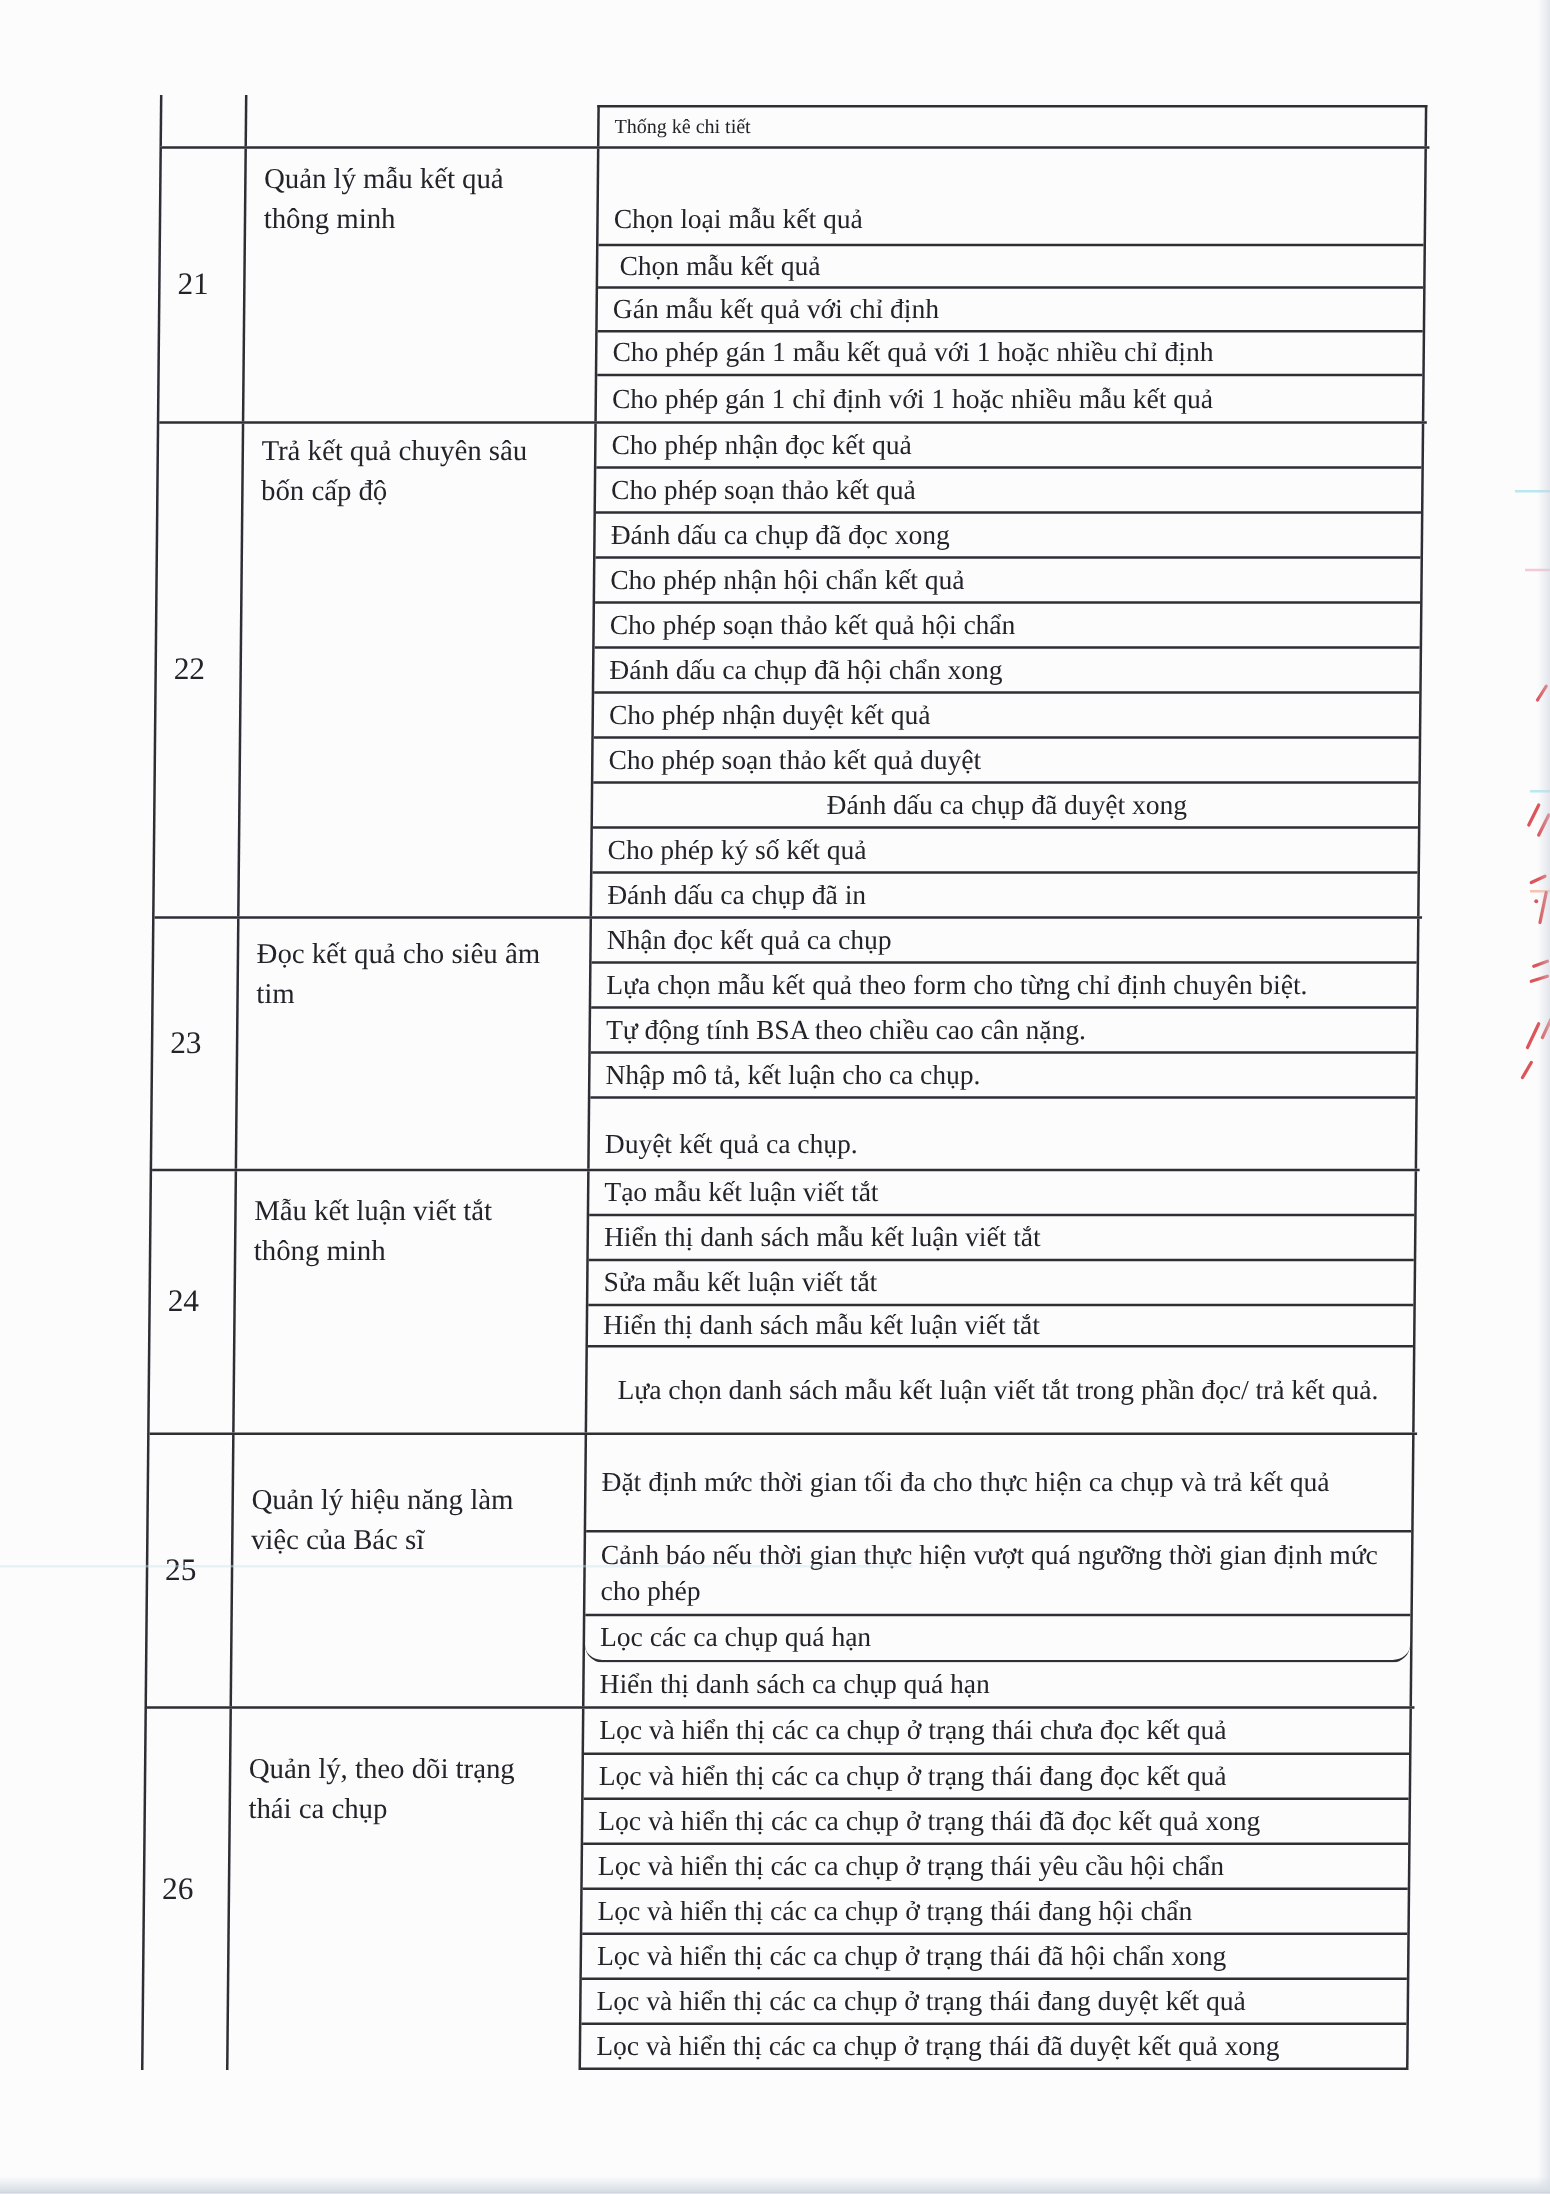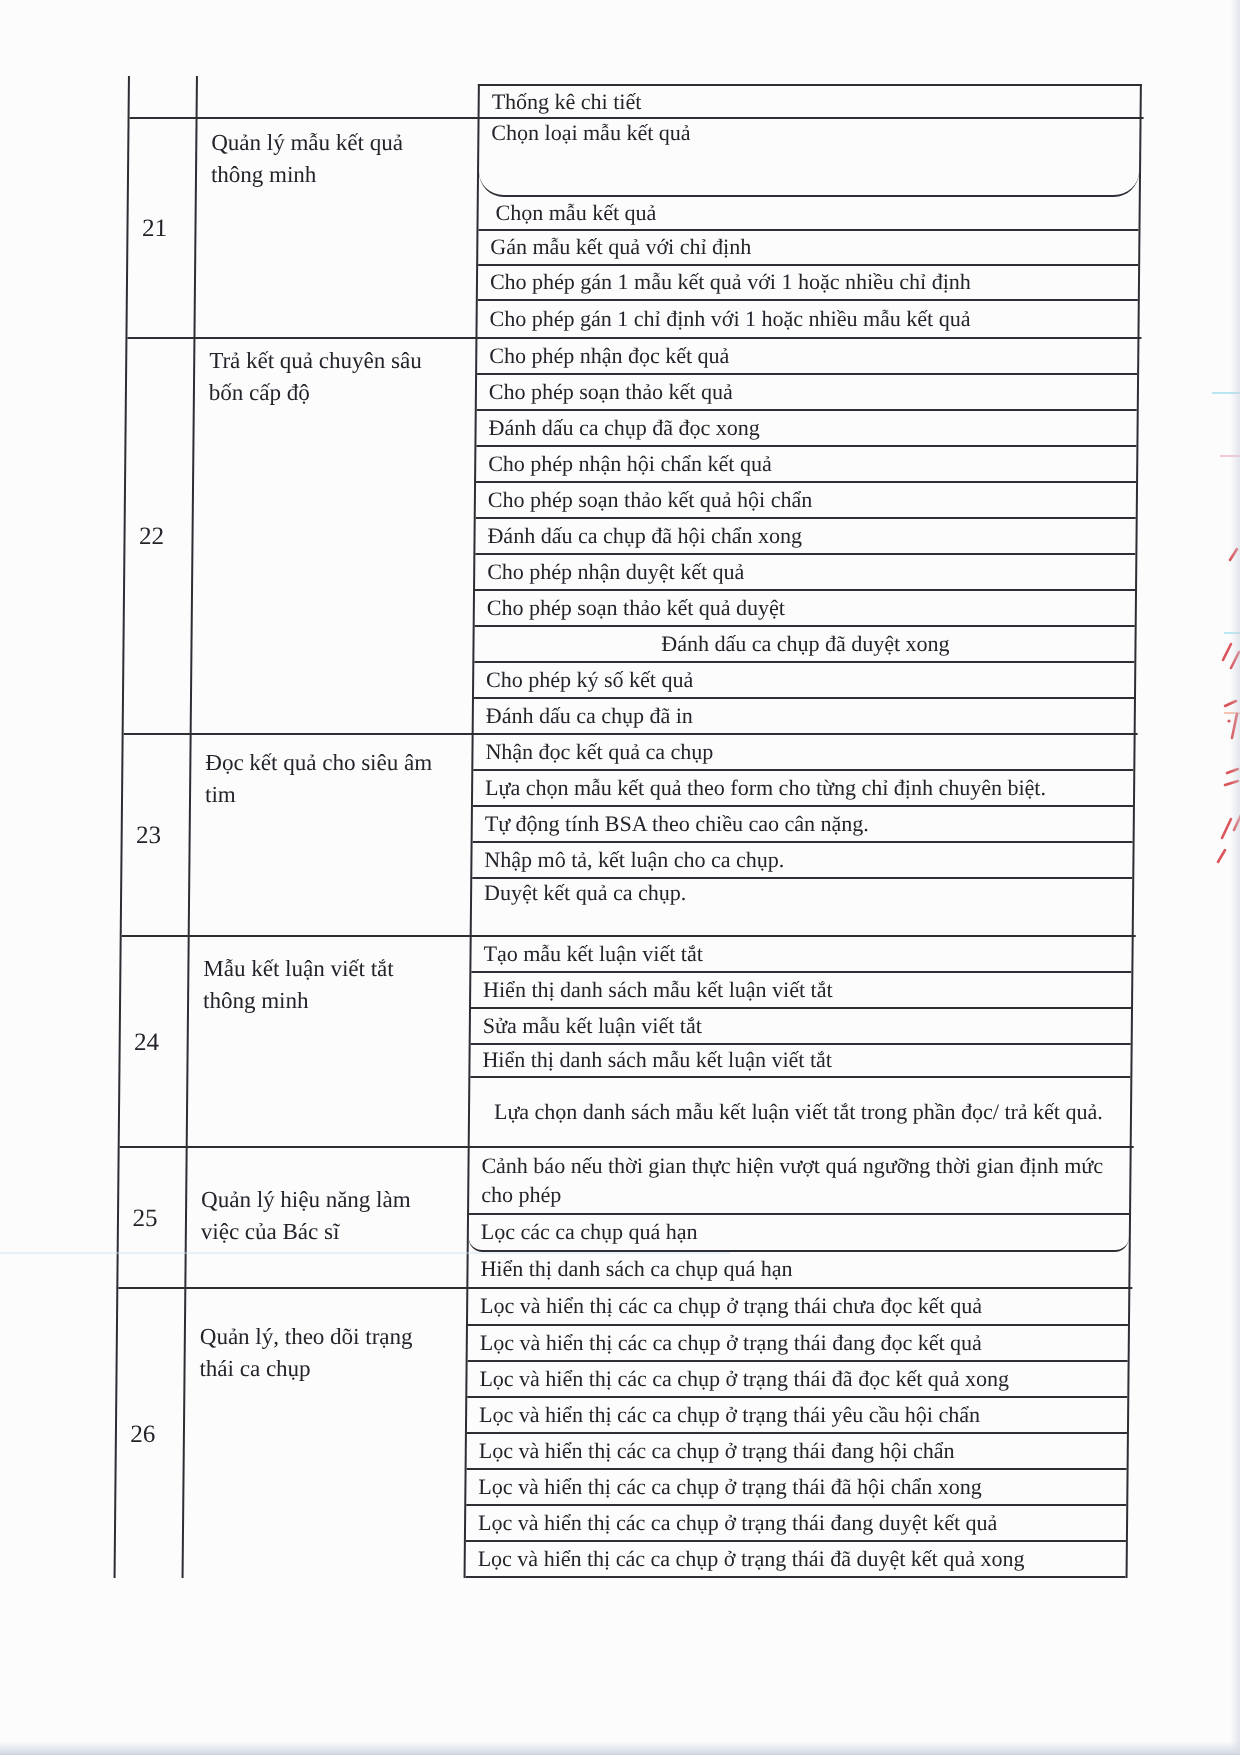--- a/index.html
+++ b/index.html
@@ -26,21 +26,21 @@
   .top-frag{position:relative;height:45px;}
   .top-frag .vline{position:absolute;top:4px;height:41px;width:0;border-left:2px solid var(--line);}
   .vline-1{left:0;}
   .vline-2{left:68px;}
   .cont-box{
     position:absolute;left:350px;top:12px;width:664px;height:33px;
     box-sizing:border-box;
     border:2px solid var(--line);border-bottom:none;
     display:flex;align-items:center;
     padding-left:12px;
-    font-size:22px;
+    font-size:16px;
   }
   
   .groups{position:relative;border-left:2px solid var(--line);}
   .group{display:flex;border-top:2px solid var(--line);align-items:stretch;}
   .cell-num{
     width:66px;flex:none;
     display:flex;align-items:center;justify-content:center;
     padding-right:14px;box-sizing:border-box;
     font-size:25px;
   }
@@ -60,21 +60,21 @@
   }
   .detail-row{
     box-sizing:border-box;
     border-bottom:2px solid var(--line);
     display:flex;align-items:center;
     padding:0 10px 0 12px;
     font-size:22px;line-height:1.3;
     white-space:nowrap;overflow:visible;
   }
   .detail-row.wrap{white-space:normal;}
-  .detail-row.bottom{align-items:flex-start;padding-bottom:5px;border-radius:25px;}
+  .detail-row.bottom{align-items:flex-end;padding-bottom:5px;}
   .group:not(:last-child) .detail-row:last-child{border-bottom:none;}
   
   .hairline{position:absolute;height:2px;}
   .faint-rule{position:absolute;left:0;top:1252px;width:730px;height:2px;background:#cfe4f2;opacity:.45;}
   .page-right-edge{position:absolute;top:0;right:0;width:10px;height:100%;
     background:linear-gradient(90deg,rgba(210,214,222,0) 0%,rgba(205,210,220,.55) 100%);}
   .scan-bottom{position:absolute;left:0;bottom:0;width:100%;height:14px;
     background:linear-gradient(rgba(221,226,233,0),#d8deE6 85%,#c9cfda 100%);}
   .red-marks{position:absolute;left:1196px;top:540px;}
 </style>
@@ -191,20 +191,23 @@
             </div>
             <div class="detail-row wrap" style="height: 68px; padding-left: 24px;">
               <span>Lựa chọn danh sách mẫu kết luận viết tắt trong phần đọc/ trả kết quả.</span>
             </div>
           </div>
         </div>
         <div class="group">
           <div class="cell-num">25</div>
           <div class="cell-feature" style="padding-top: 36px;">Quản lý hiệu năng làm việc của Bác sĩ</div>
           <div class="cell-details">
+            <div class="detail-row wrap" style="height: 78px;">
+              <span>Đặt định mức thời gian tối đa cho thực hiện ca chụp và trả kết quả</span>
+            </div>
             <div class="detail-row wrap" style="height: 67px;">
               <span>Cảnh báo nếu thời gian thực hiện vượt quá ngưỡng thời gian định mức cho phép</span>
             </div>
             <div class="detail-row" style="height: 37px; border-radius: 14px;">
               <span>Lọc các ca chụp quá hạn</span>
             </div>
             <div class="detail-row" style="height: 35px;">
               <span>Hiển thị danh sách ca chụp quá hạn</span>
             </div>
           </div>

